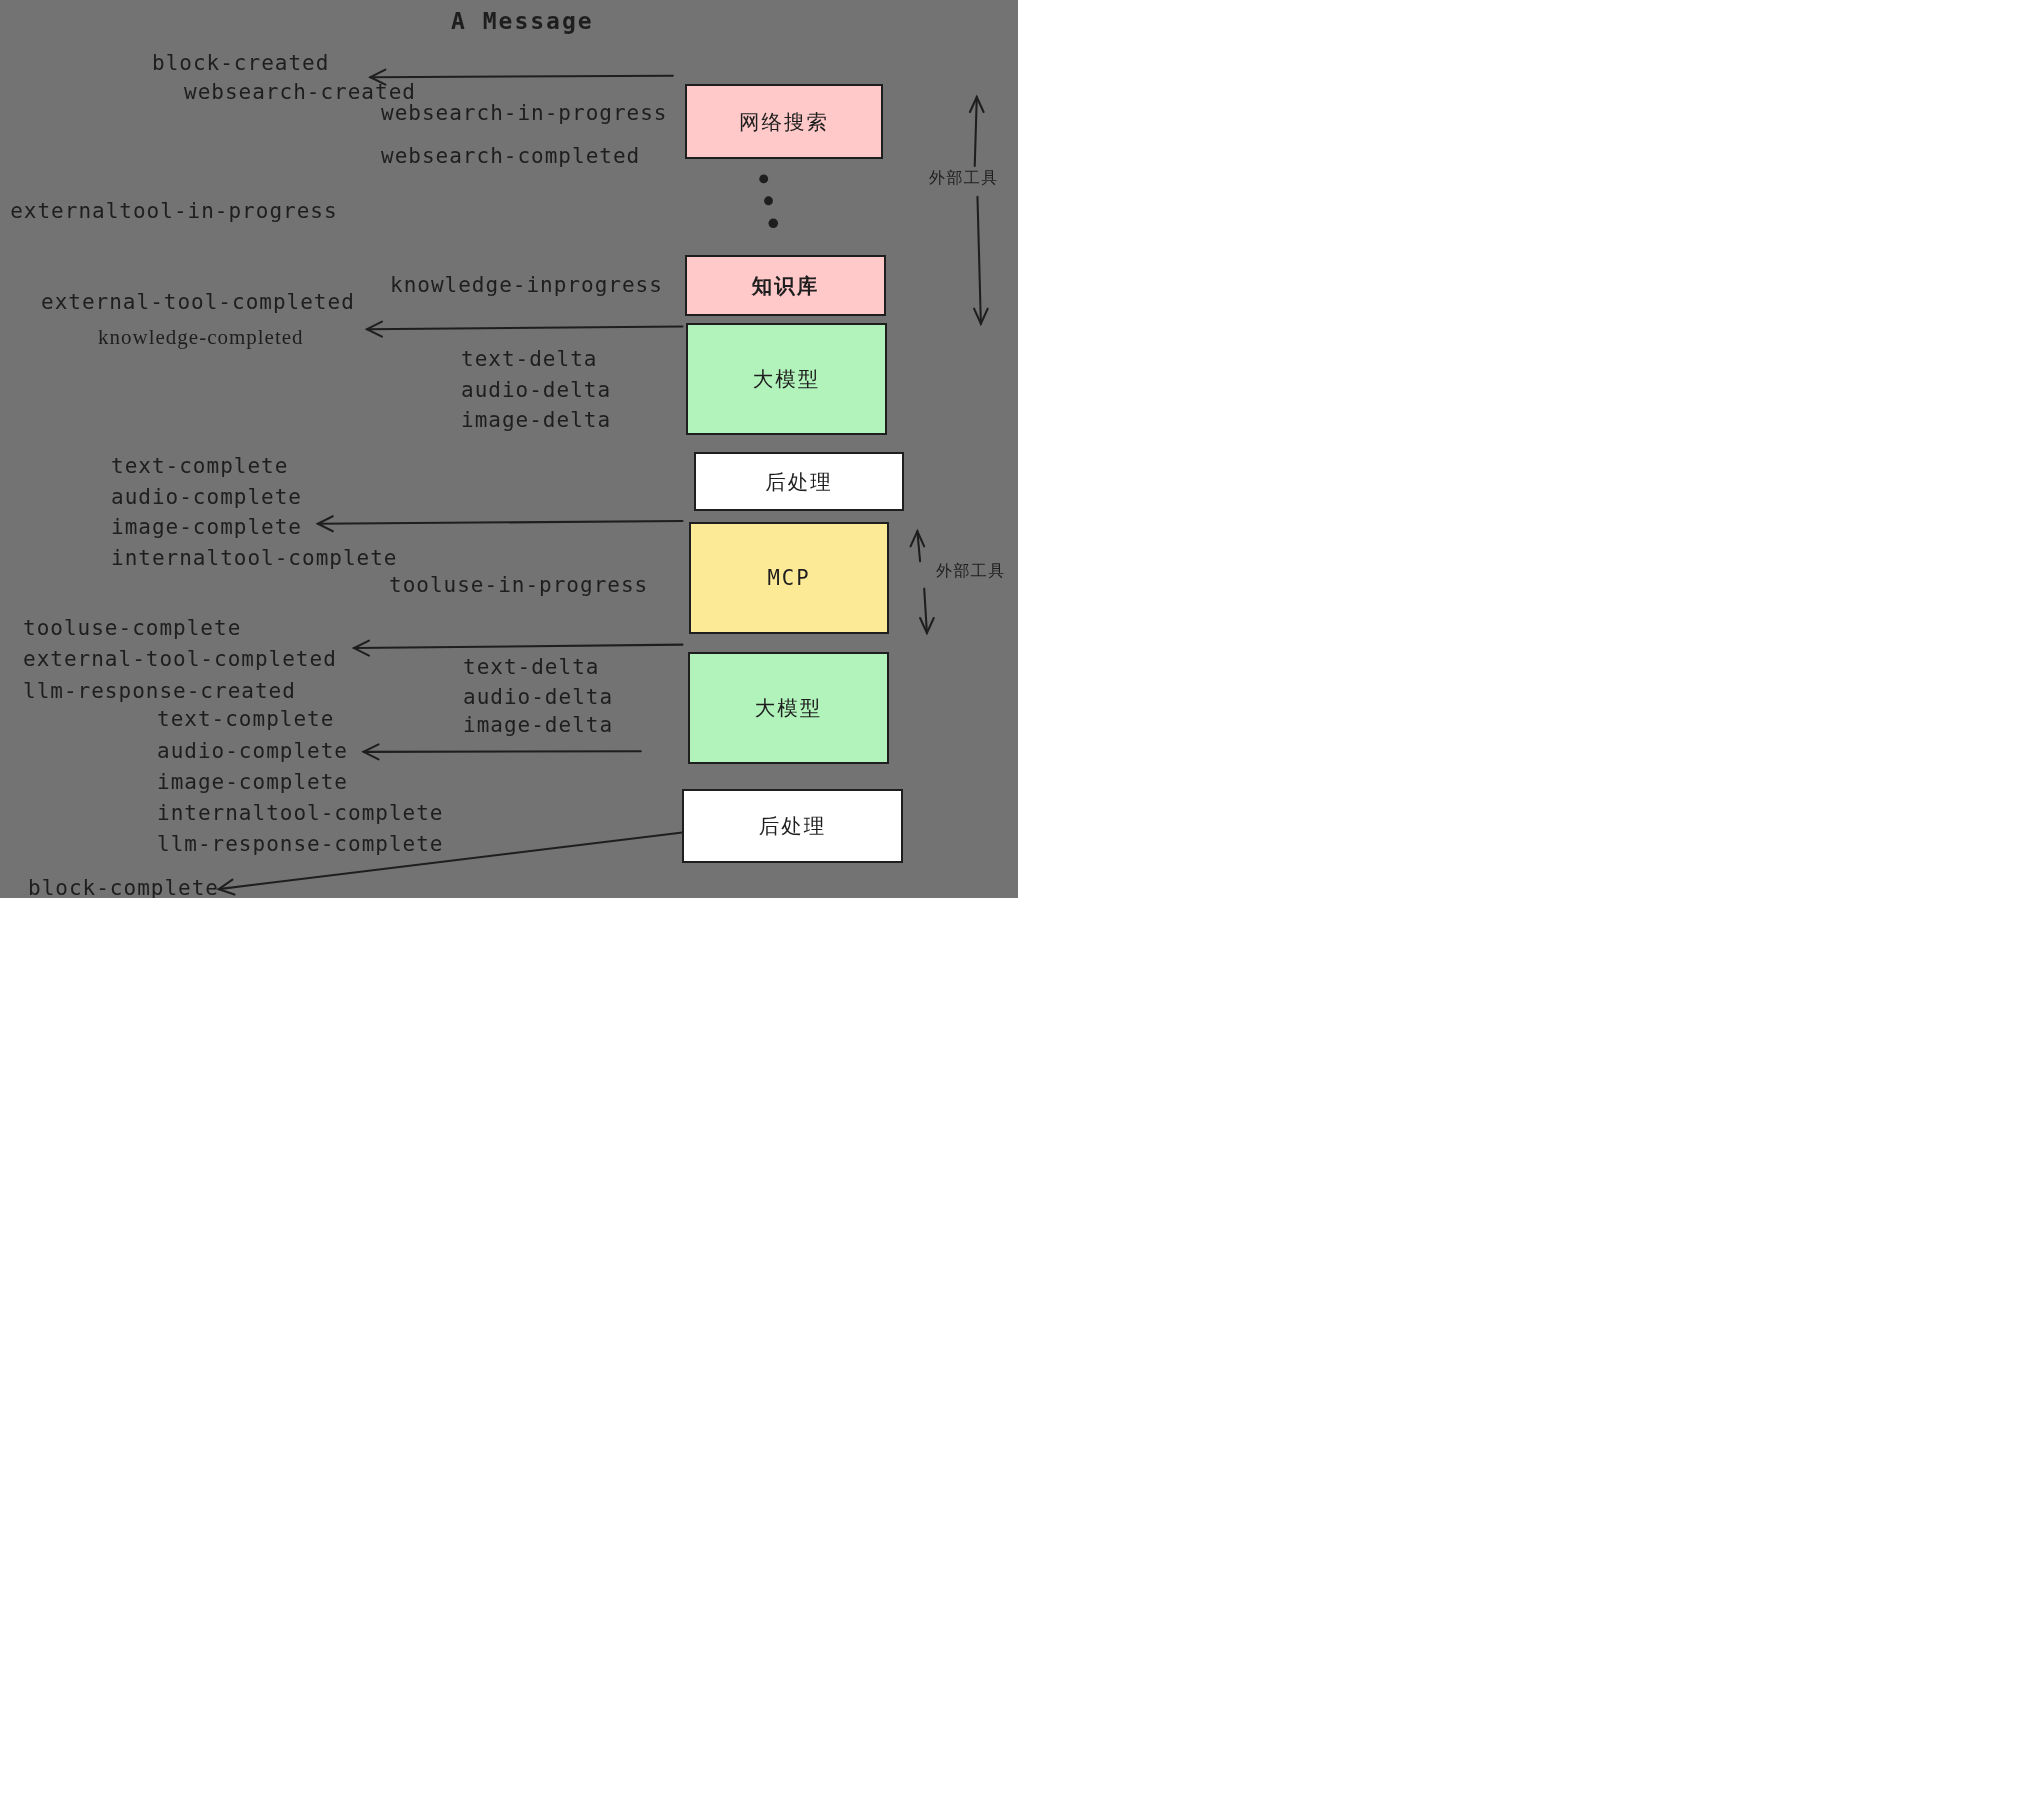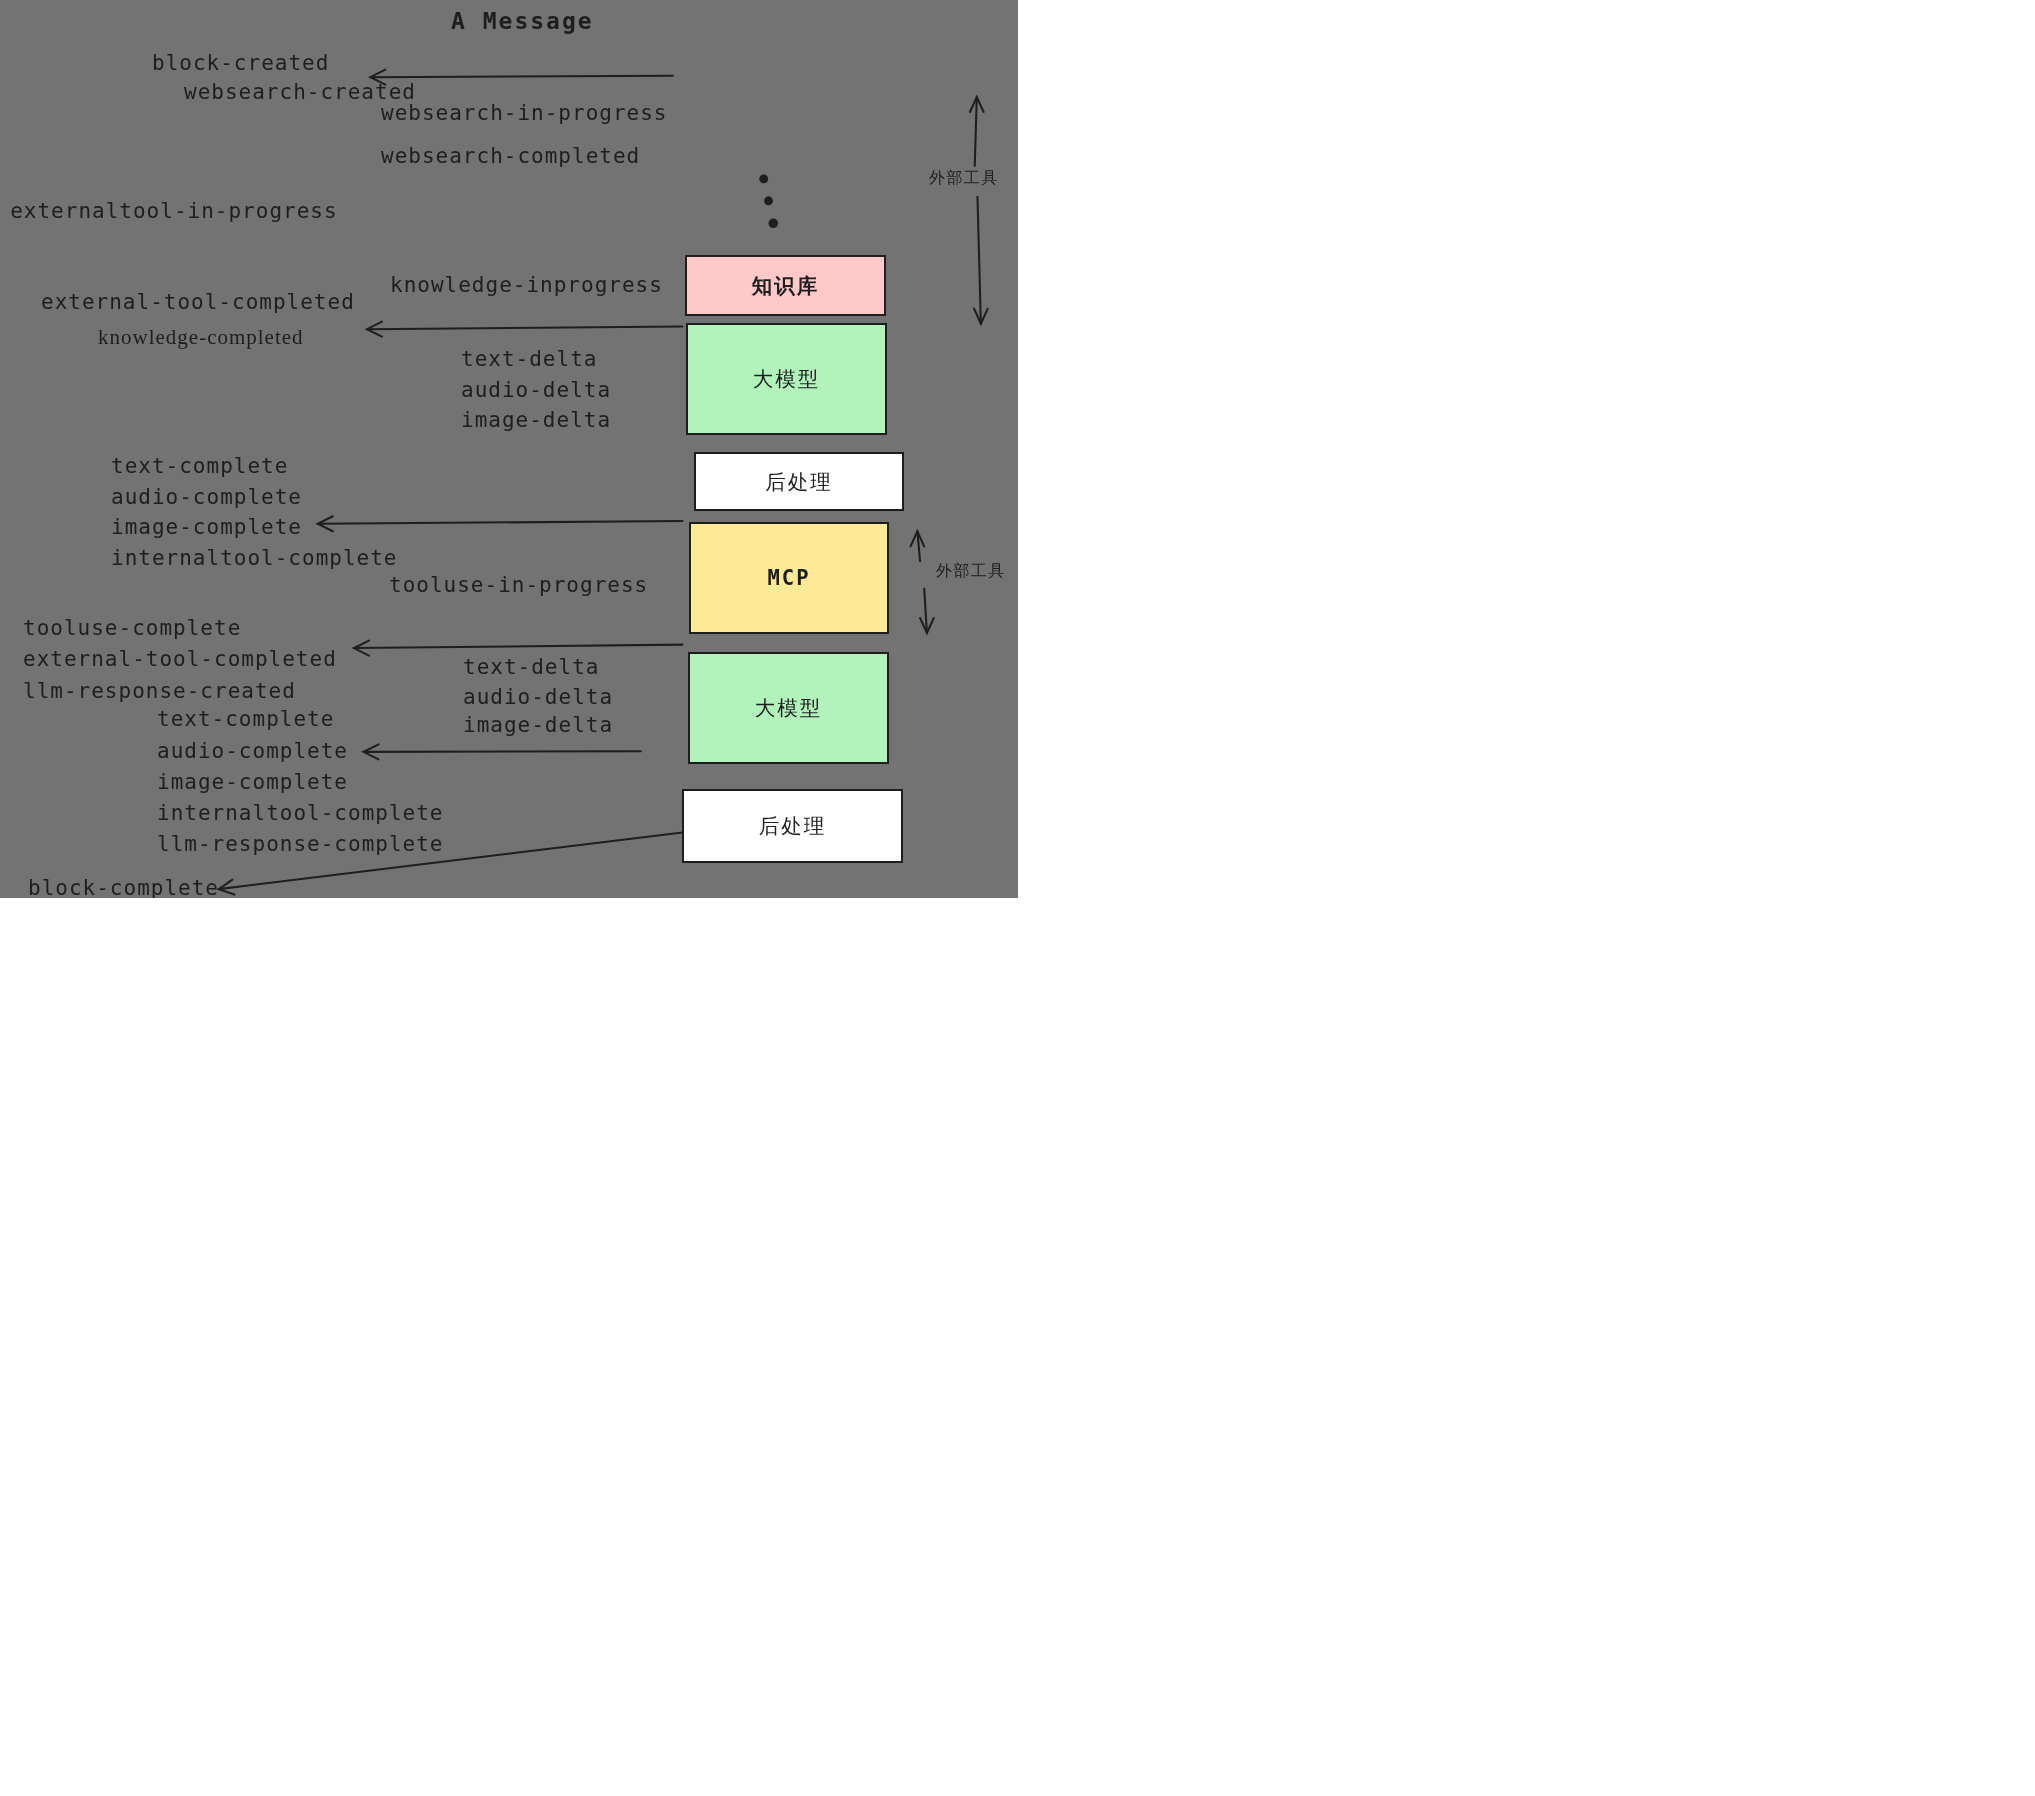--- a/index.html
+++ b/index.html
@@ -35,21 +35,21 @@
     display:flex;
     align-items:center;
     justify-content:center;
   }
   .box-label {
     font-family:"DejaVu Sans","Liberation Sans",sans-serif;
     font-size:20.5px;
     letter-spacing:2px;
     white-space:nowrap;
   }
-  .box-label.mono { font-family:"DejaVu Sans Mono",monospace; font-weight:700; }
+  .box-label.mono { font-family:"DejaVu Sans Mono",monospace; font-weight:400; }
   .side-label {
     position:absolute;
     font-family:Liberation Sans, sans-serif;
     font-size:16px;
     letter-spacing:1.4px;
     white-space:nowrap;
   }
   svg line, svg polyline { stroke:#1e1e1e; stroke-width:3; fill:none; stroke-linecap:round; }
   svg circle { fill:#1e1e1e; }
 </style>
@@ -147,20 +147,23 @@
   <div class="evt" style="left:463px; top:712px;">image-delta</div>
 
   <div class="evt" style="left:157px; top:706px;">text-complete</div>
   <div class="evt" style="left:157px; top:738px;">audio-complete</div>
   <div class="evt" style="left:157px; top:769px;">image-complete</div>
   <div class="evt" style="left:157px; top:800px;">internaltool-complete</div>
   <div class="evt" style="left:157px; top:831px;">llm-response-complete</div>
 
   <div class="evt" style="left:28px; top:875px;">block-complete</div>
 
+  <div class="box" style="left: 685px; top: 84px; width: 198px; height: 75px; background-color: rgb(255, 201, 201);">
+    <span class="box-label">网络搜索</span>
+  </div>
 
   <div class="box" style="left: 685px; top: 255px; width: 201px; height: 61px; background-color: rgb(255, 201, 201); font-weight: bold;">
     <span class="box-label">知识库</span>
   </div>
 
   <div class="box" style="left: 686px; top: 323px; width: 201px; height: 112px; background-color: rgb(178, 242, 187);">
     <span class="box-label">大模型</span>
   </div>
 
   <div class="box" style="left: 694px; top: 452px; width: 210px; height: 59px; background-color: rgb(255, 255, 255);">

